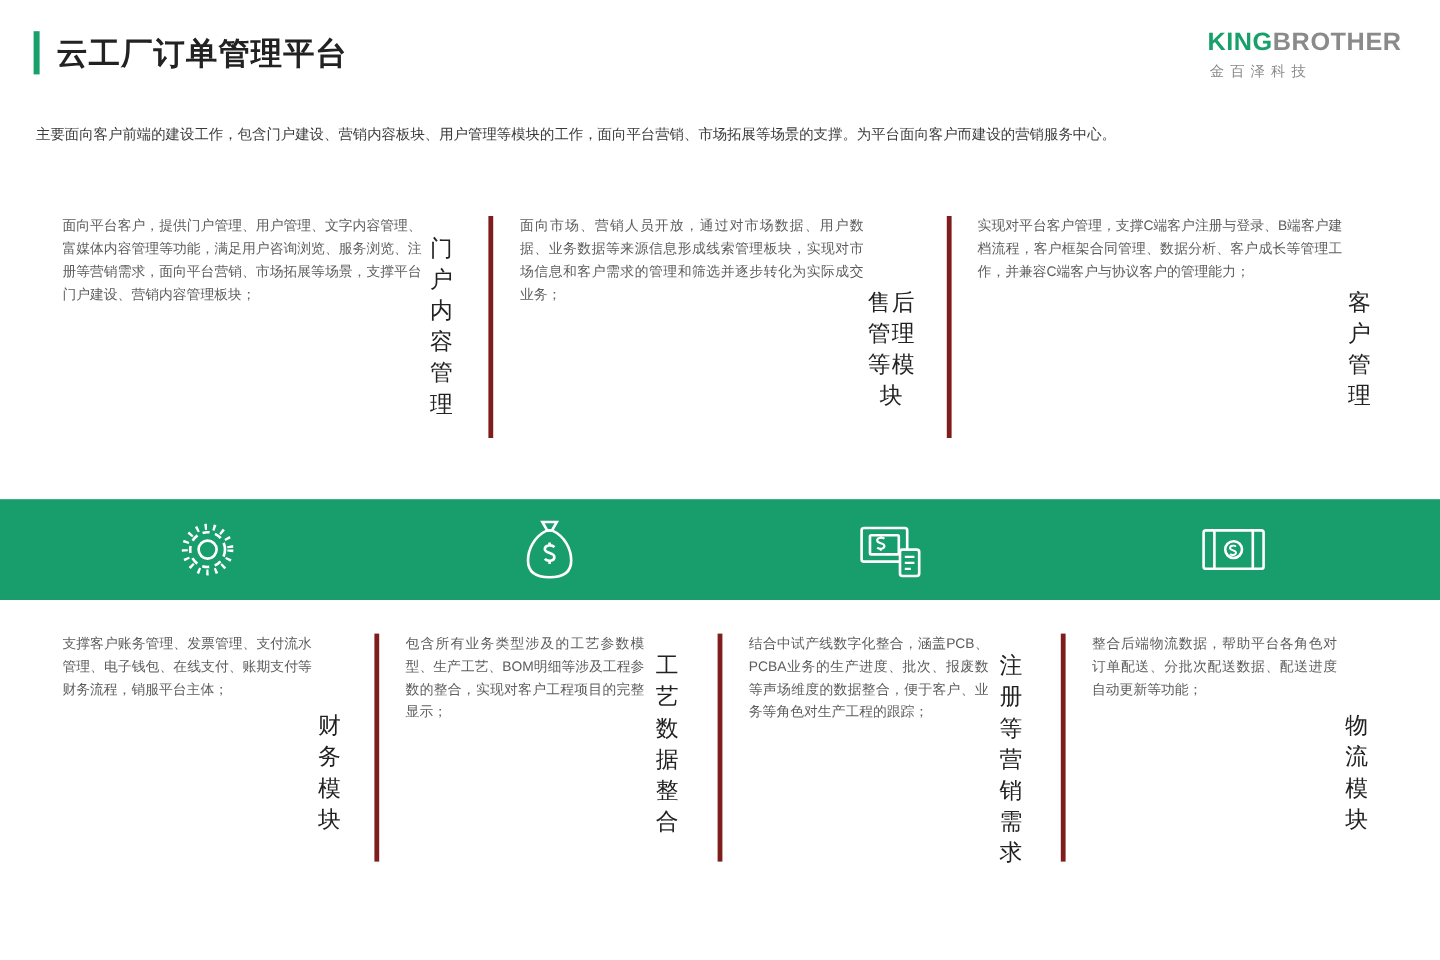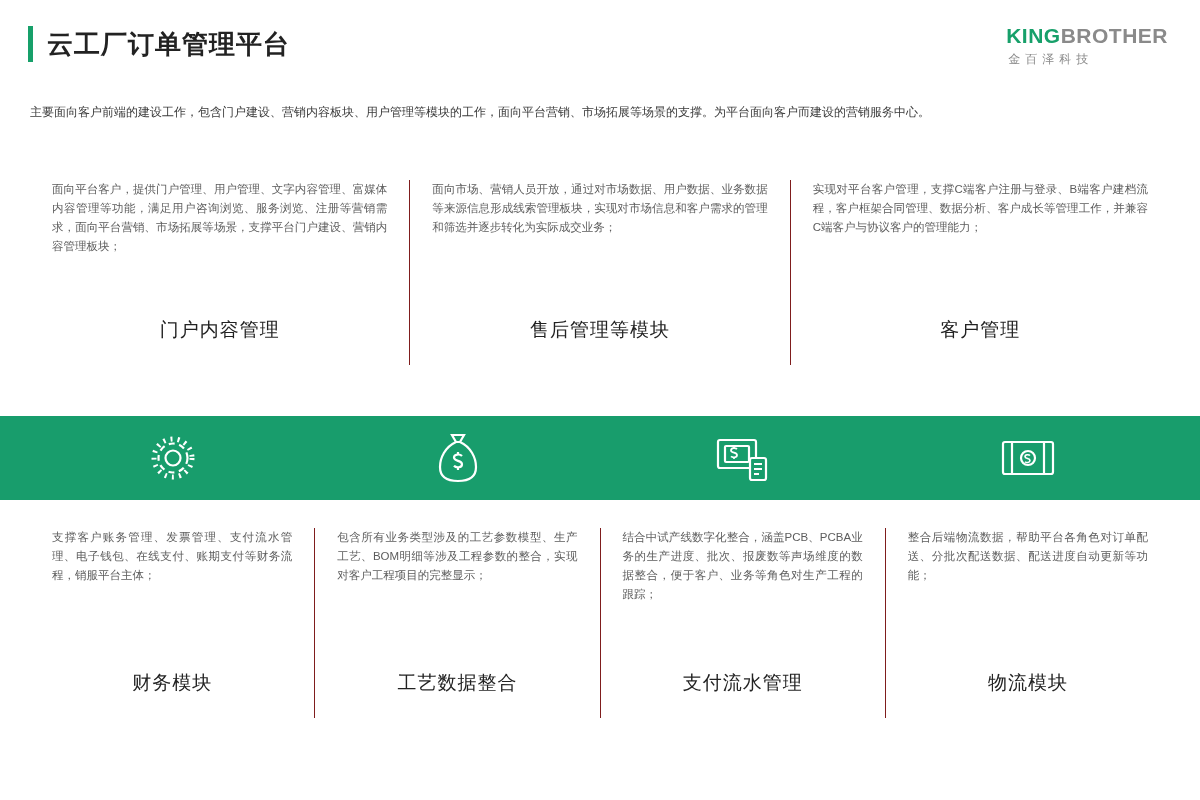--- a/index.html
+++ b/index.html
@@ -83,23 +83,23 @@
     left: 30px; top: 528px;
     width: 1140px;
     height: 190px;
     display: flex;
   }
   .card {
     flex: 1;
     padding: 0 22px;
     position: relative;
     display: flex;
-    flex-direction: column;
-  }
-  .card + .card { border-left: 1px solid #7f1d1d; }
+    flex-direction: row;
+  }
+  .card + .card { border-left: 4px solid #7f1d1d; }
   .card-desc {
     font-size: 11.5px;
     line-height: 19px;
     color: #5d5d5d;
     text-align: justify;
   }
   .card-title {
     font-size: 19px;
     color: #222;
     margin-top: auto;
@@ -217,21 +217,21 @@
     <div class="card">
       <div class="card-desc">支撑客户账务管理、发票管理、支付流水管理、电子钱包、在线支付、账期支付等财务流程，销服平台主体；</div>
       <div class="card-title">财务模块</div>
     </div>
     <div class="card">
       <div class="card-desc">包含所有业务类型涉及的工艺参数模型、生产工艺、BOM明细等涉及工程参数的整合，实现对客户工程项目的完整显示；</div>
       <div class="card-title">工艺数据整合</div>
     </div>
     <div class="card">
       <div class="card-desc">结合中试产线数字化整合，涵盖PCB、PCBA业务的生产进度、批次、报废数等声场维度的数据整合，便于客户、业务等角色对生产工程的跟踪；</div>
-      <div class="card-title">支付流水管理</div>
+      <div class="card-title">注册等营销需求</div>
     </div>
     <div class="card">
       <div class="card-desc">整合后端物流数据，帮助平台各角色对订单配送、分批次配送数据、配送进度自动更新等功能；</div>
       <div class="card-title">物流模块</div>
     </div>
   </div>
 
 </div>
 
 </body></html>

